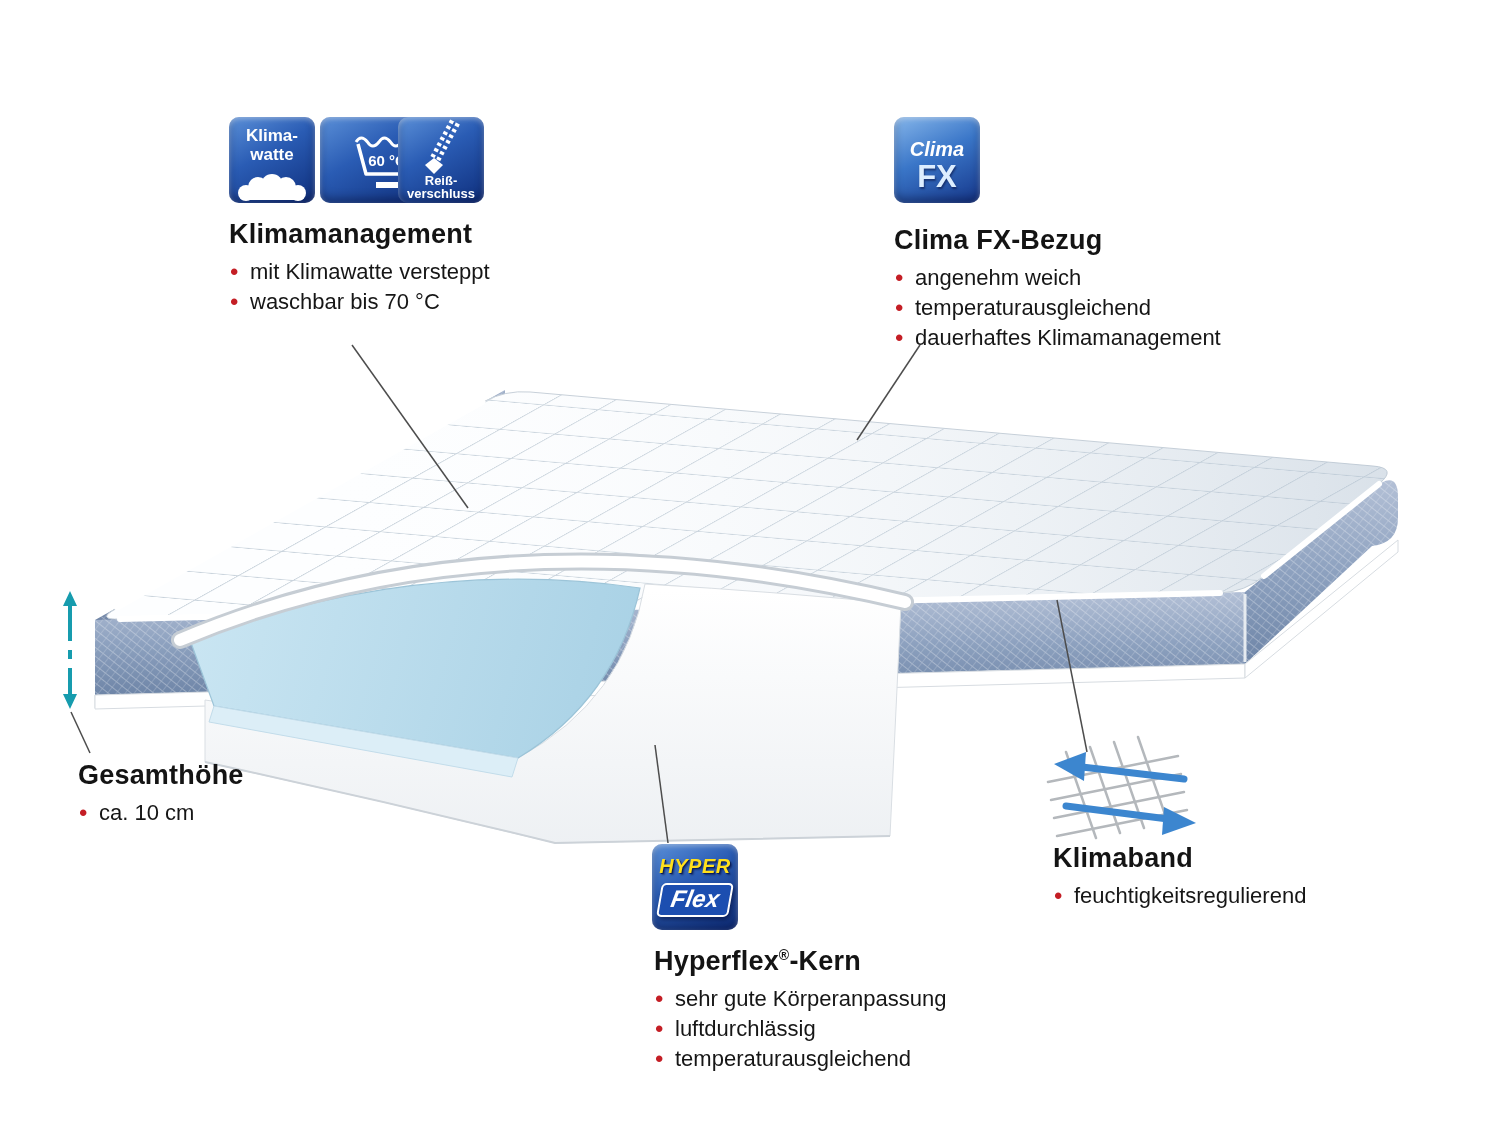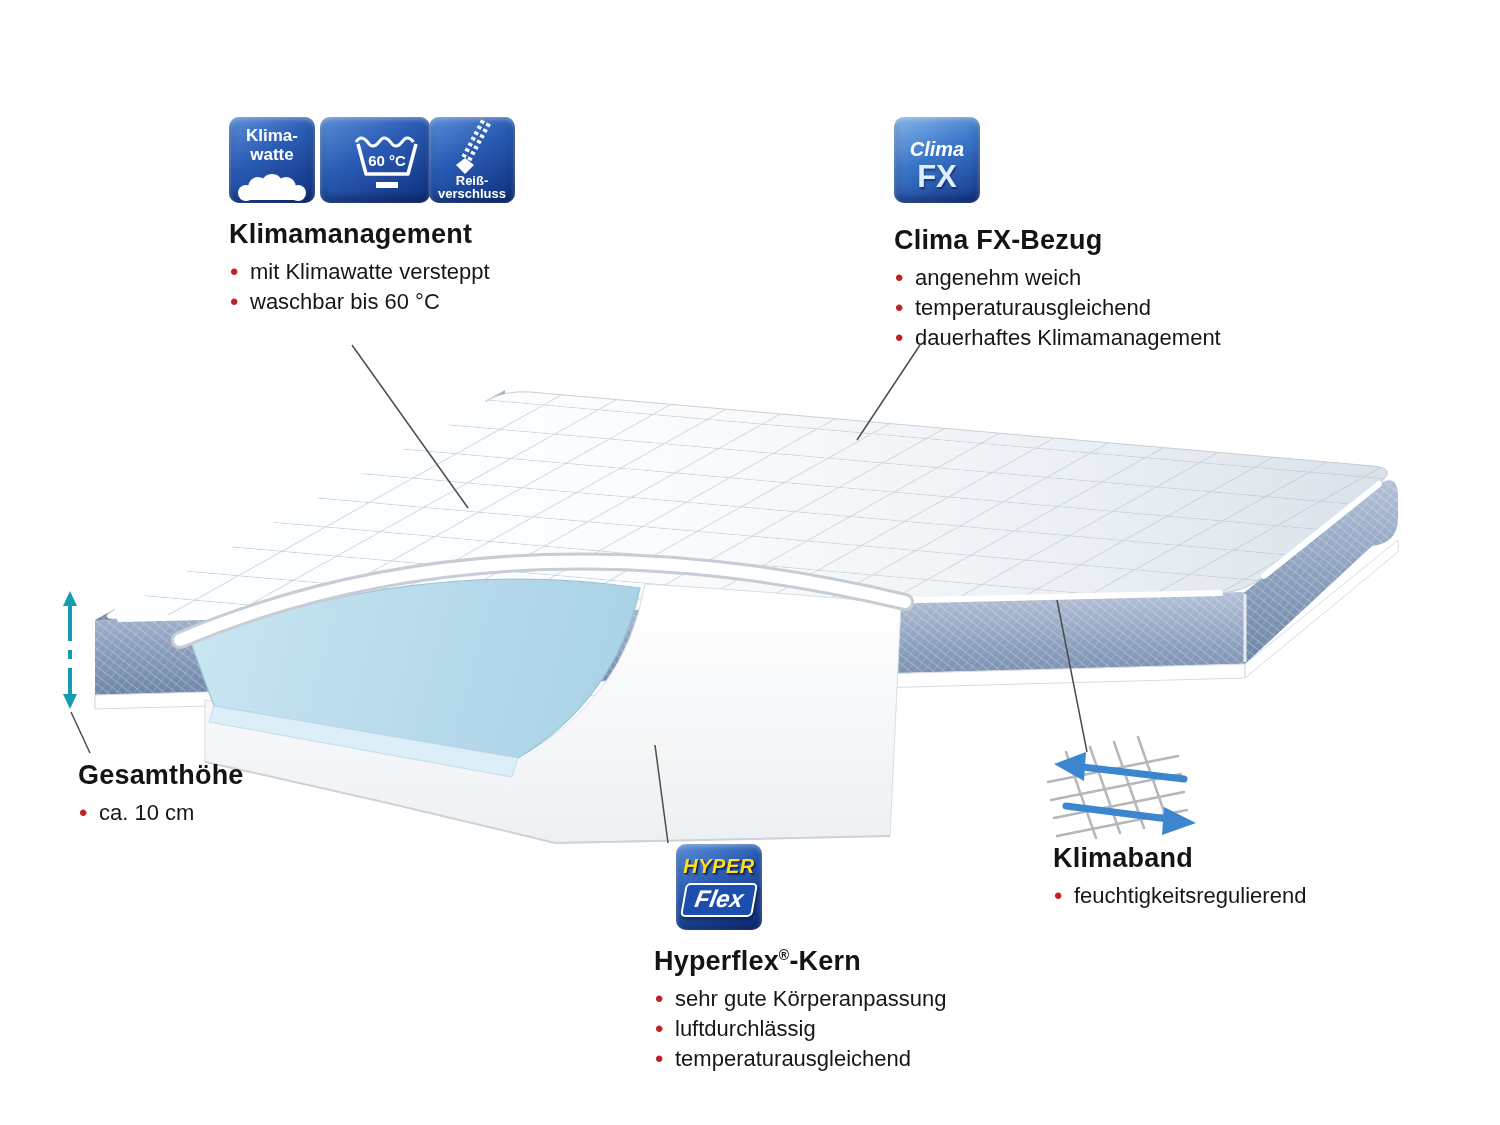--- a/index.html
+++ b/index.html
@@ -26,23 +26,23 @@
   
   .tile {
     position:absolute; width:86px; height:86px; border-radius:10px;
     background:linear-gradient(150deg,#5b90d8 0%, #2a5cb4 42%, #0f2f7d 100%);
     box-shadow: inset 0 2px 5px rgba(255,255,255,.38), inset 0 -5px 10px rgba(0,0,30,.35);
     color:#fff; overflow:hidden; display:flex; flex-direction:column; align-items:center;
   }
   .tile--light { background:linear-gradient(155deg,#86b6ea 0%, #3a76c8 45%, #15368a 100%);justify-content:center; }
   #tile-klimawatte { left:229px; top:117px; }
   #tile-wash       { left:320px; top:117px;padding-left:24px; }
-  #tile-zipper     { left:429px; top:117px; }
+  #tile-zipper     { left:398px; top:117px; }
   #tile-climafx    { left:894px; top:117px; }
-  #tile-hyperflex  { left:676px; top:844px; }
+  #tile-hyperflex  { left:652px; top:844px; }
 
   .tile-lines { margin-top:9px; text-align:center; font-weight:bold; font-size:17px; line-height:1.12; }
   .tile-cloud { margin-top:auto; }
 
   .clima-word { margin-top:11px; font-weight:bold; font-size:20px; font-style:italic; }
   .fx-word { font-weight:bold; font-size:31px; color:#ddeeff; text-shadow:1px 2px 2px rgba(0,0,40,.45); line-height:1.05; }
 
   .hyper-word { margin-top:11px; font-weight:bold; font-style:italic; font-size:20px; color:#ffdf1b;
                 text-shadow:1px 1px 0 #0a1f5c, 2px 2px 2px rgba(0,0,40,.5); letter-spacing:.5px; }
   .flex-band { margin-top:5px; background:#1c4eb0; border:2px solid #fff; border-radius:5px;
@@ -204,21 +204,21 @@
     <div class="hyper-word">HYPER</div>
     <div class="flex-band">
       <span>Flex</span>
     </div>
   </div>
 
   <div class="callout" id="callout-matratzenbezug">
     <h2>Klimamanagement</h2>
     <ul>
       <li>mit Klimawatte versteppt</li>
-      <li>waschbar bis 60 °C</li>
+      <li>waschbar bis 70 °C</li>
     </ul>
   </div>
 
   <div class="callout" id="callout-clima">
     <h2>Clima FX-Bezug</h2>
     <ul>
       <li>angenehm weich</li>
       <li>temperaturausgleichend</li>
       <li>dauerhaftes Klimamanagement</li>
     </ul>

